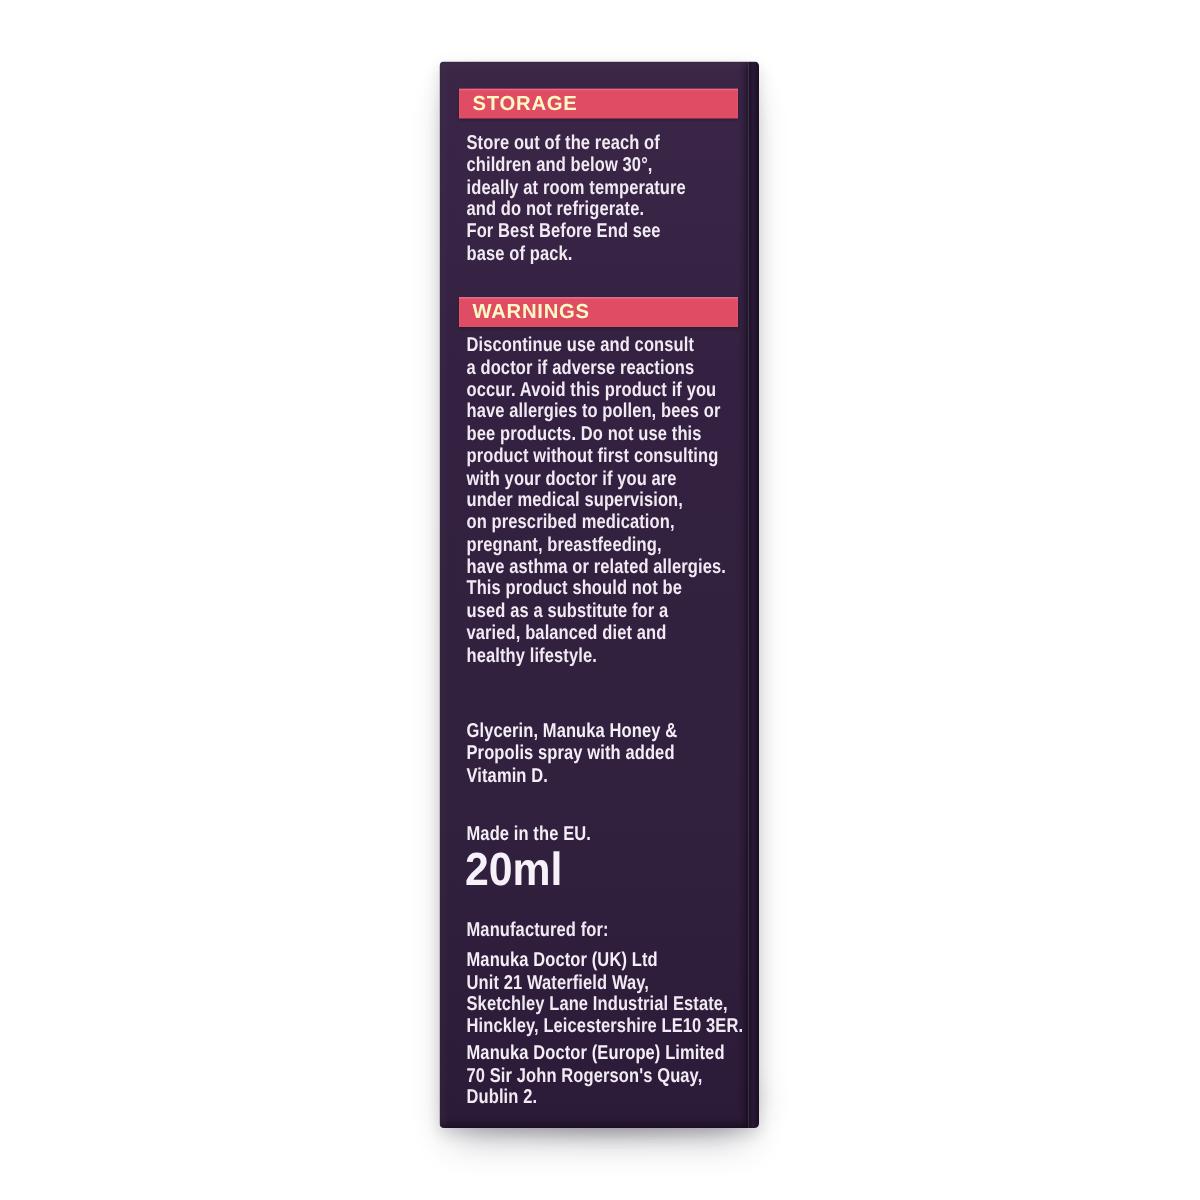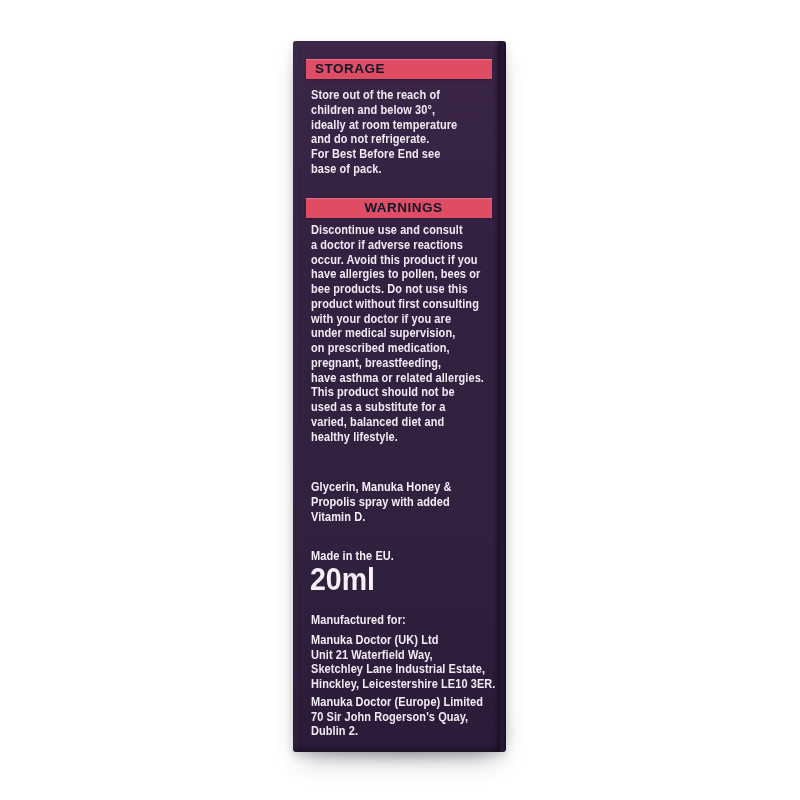--- a/index.html
+++ b/index.html
@@ -61,21 +61,21 @@
     background: linear-gradient(90deg, #1c0f27 0%, #2a1936 45%, #1a0e24 100%);
   }
   .banner {
     position: absolute;
     left: 13px;
     width: 186px;
     height: 20px;
     line-height: 20px;
     padding-left: 9px;
     box-sizing: border-box;
-    color: #0f172a;
+    color: #fef9c3;
     font-size: 13.5px;
     font-weight: 700;
     letter-spacing: 0.5px;
     box-shadow: inset 0 1px 1px rgba(255,255,255,0.22), 0 1px 2px rgba(0,0,0,0.25);
   }
   .txt {
     position: absolute;
     left: 18px;
     white-space: pre;
     font-size: 13.4px;
@@ -112,21 +112,21 @@
         <span>STORAGE</span>
       </div>
 
       <div class="txt w600" style="top:47px; color:#f1eaf3;">Store out of the reach of
 children and below 30°,
 ideally at room temperature
 and do not refrigerate.
 For Best Before End see
 base of pack.</div>
 
-      <div class="banner" style="top:157px; background:#df4c64;text-align:center;">
+      <div class="banner" style="top:157px; background:#df4c64;">
         <span>WARNINGS</span>
       </div>
 
       <div class="txt w600" style="top:182px; color:#f1eaf3;">Discontinue use and consult
 a doctor if adverse reactions
 occur. Avoid this product if you
 have allergies to pollen, bees or
 bee products. Do not use this
 product without first consulting
 with your doctor if you are

